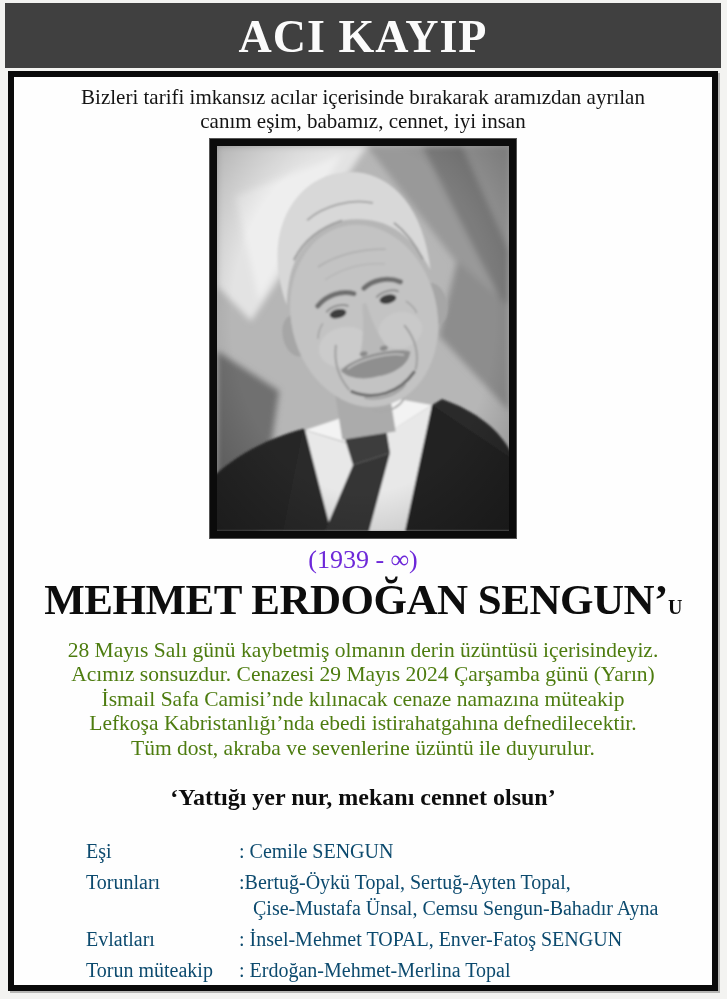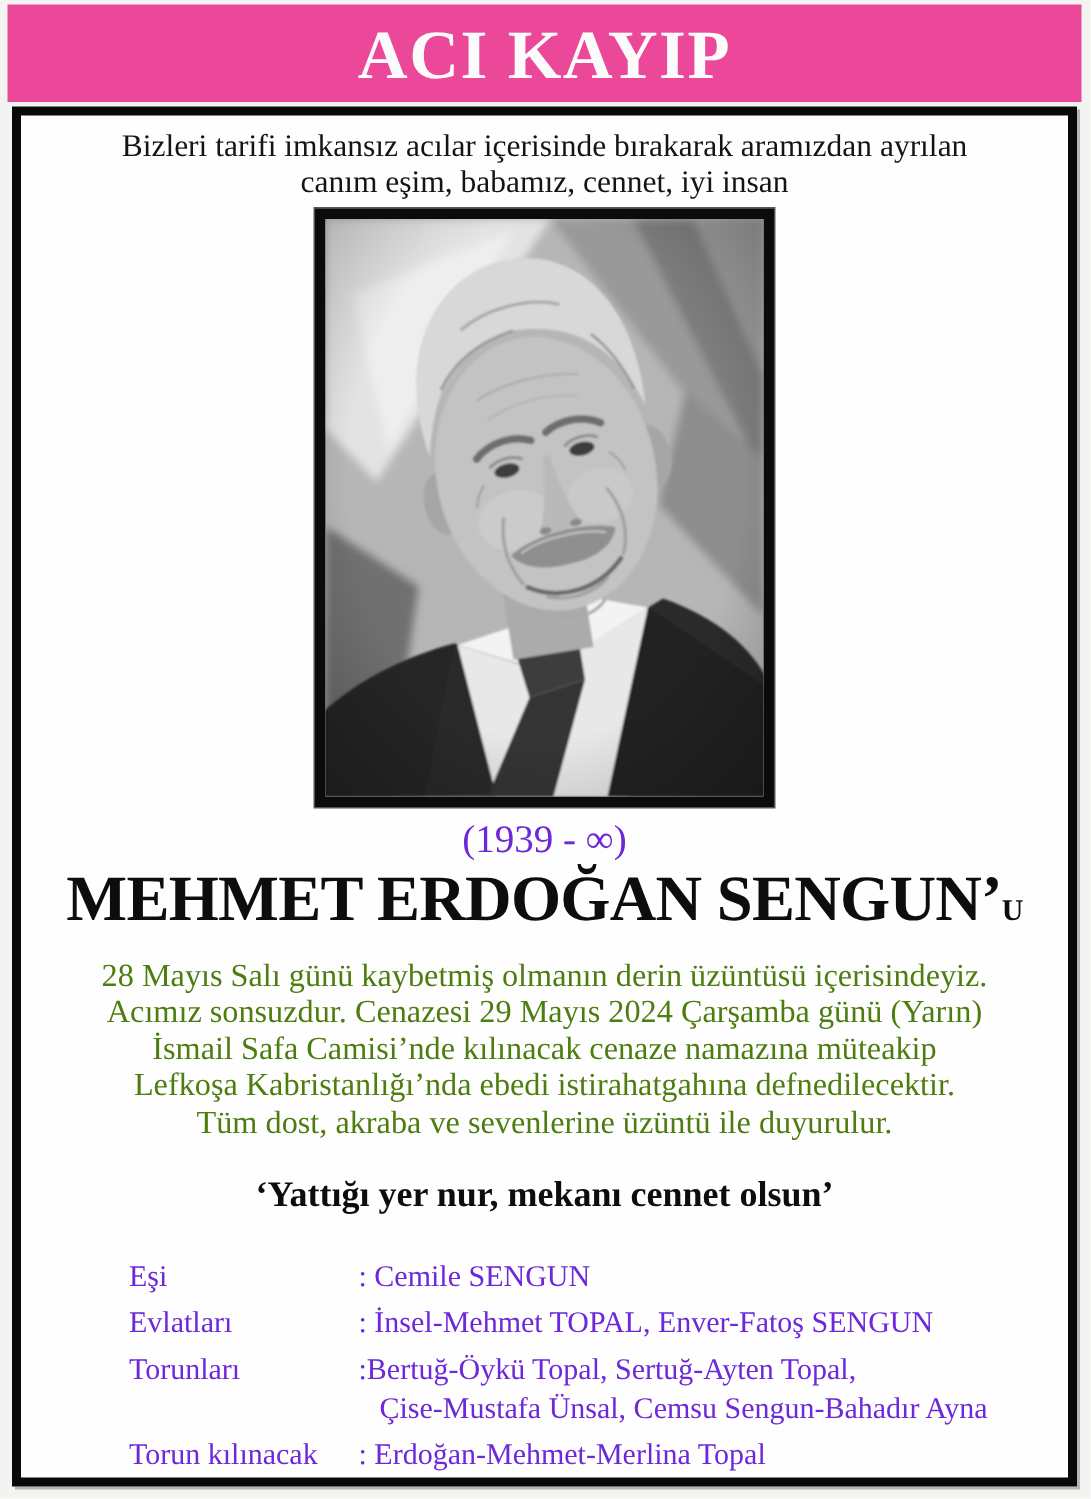--- a/index.html
+++ b/index.html
@@ -9,21 +9,21 @@
     font-family:"Liberation Serif","DejaVu Serif",serif;
     color:#111;
     position:relative;
     overflow:hidden;
   }
   .page{position:absolute;inset:0;}
 
   
   .banner{
     position:absolute;left:5px;right:6px;top:3px;height:65px;
-    background:#ec4899;
+    background:#404040;
     display:flex;align-items:center;justify-content:center;
   }
   .banner h1{
     margin:0;
     font-size:46px;font-weight:bold;
     color:#fbfbfb;
     letter-spacing:1px;
     line-height:1;
     padding-top:2px;
   }
@@ -85,21 +85,21 @@
     font-size:24px;line-height:34px;
     font-weight:bold;
     color:#0d0d0d;
   }
 
   
   .family{
     margin:24px 30px 0 72px;
     text-align:left;
     font-size:20px;line-height:26px;
-    color:#6d28d9;
+    color:#0c4a6e;
   }
   .frow{display:flex;margin-bottom:5px;}
   .flabel{flex:0 0 153px;}
   .fvalue{flex:1;}
   .fvalue .cont{display:block;margin-left:14px;}
 </style>
 </head>
 <body>
 
 <div class="page">
@@ -214,27 +214,27 @@
     </p>
 
     <p class="quote">‘Yattığı yer nur, mekanı cennet olsun’</p>
 
     <section class="family">
       <div class="frow">
         <span class="flabel">Eşi</span>
         <span class="fvalue">: Cemile SENGUN</span>
       </div>
       <div class="frow">
+        <span class="flabel">Torunları</span>
+        <span class="fvalue"><span>:Bertuğ-Öykü Topal, Sertuğ-Ayten Topal,</span><span class="cont">Çise-Mustafa Ünsal, Cemsu Sengun-Bahadır Ayna</span></span>
+      </div>
+      <div class="frow">
         <span class="flabel">Evlatları</span>
         <span class="fvalue">: İnsel-Mehmet TOPAL, Enver-Fatoş SENGUN</span>
       </div>
       <div class="frow">
-        <span class="flabel">Torunları</span>
-        <span class="fvalue"><span>:Bertuğ-Öykü Topal, Sertuğ-Ayten Topal,</span><span class="cont">Çise-Mustafa Ünsal, Cemsu Sengun-Bahadır Ayna</span></span>
-      </div>
-      <div class="frow">
-        <span class="flabel">Torun kılınacak</span>
+        <span class="flabel">Torun müteakip</span>
         <span class="fvalue">: Erdoğan-Mehmet-Merlina Topal</span>
       </div>
     </section>
 
   </main>
 </div>
 
 </body></html>

